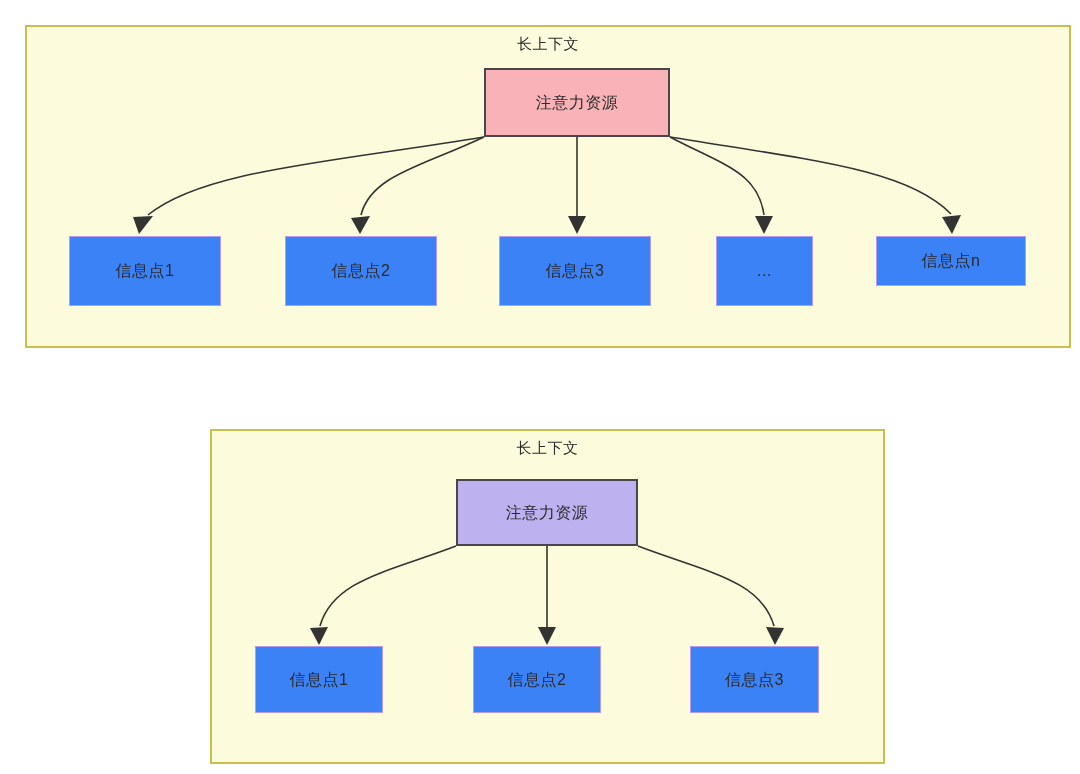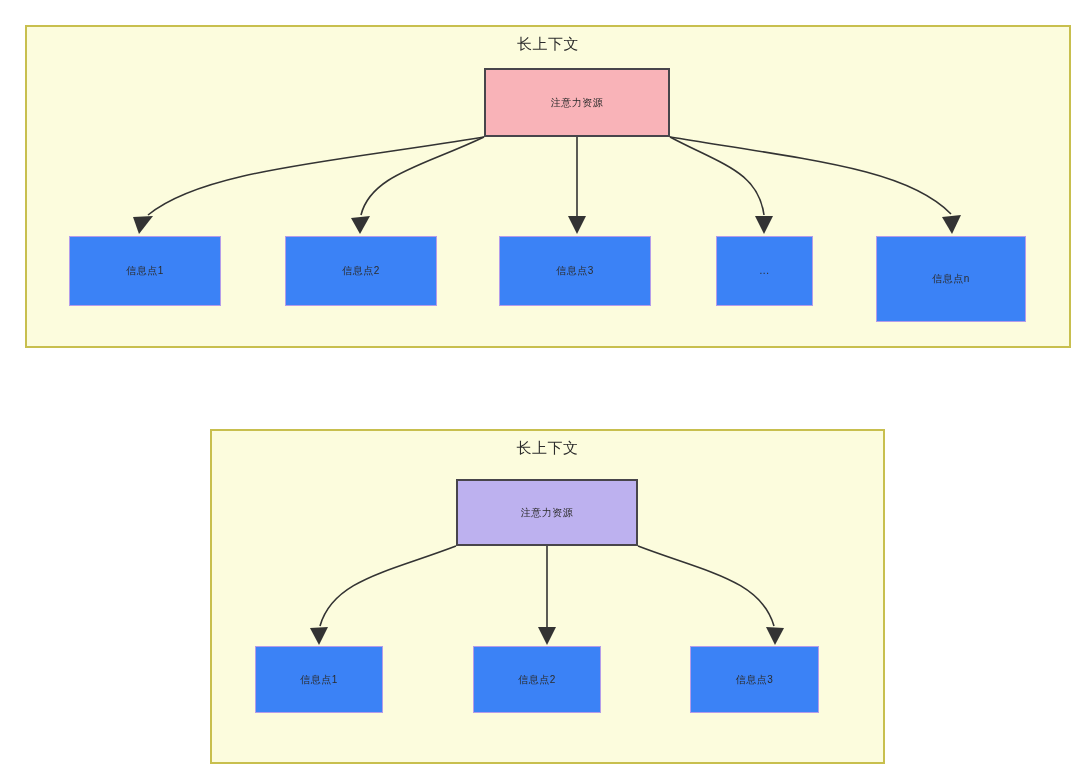--- a/index.html
+++ b/index.html
@@ -47,21 +47,21 @@
     font-size: 15px;
     color: #2b2b2b;
     letter-spacing: 0.5px;
   }
   .node {
     position: absolute;
     box-sizing: border-box;
     display: flex;
     align-items: center;
     justify-content: center;
-    font-size: 10px;
+    font-size: 16px;
     color: #2b2b2b;
     letter-spacing: 0.5px;
     line-height: 1;
   }
   .node-attention-red {
     background: #f9b3b8;
     border: 2px solid #48454b;
   }
   .node-attention-purple {
     background: #bdb1ef;
@@ -147,21 +147,21 @@
   </div>
 
   <div class="node node-info" style="left:496px; top:236px; width:152px; height:70px;">
     <span>信息点3</span>
   </div>
 
   <div class="node node-info" style="left:713px; top:236px; width:97px; height:70px;">
     <span>...</span>
   </div>
 
-  <div class="node node-info" style="left:873px; top:236px; width:150px; height:86px;justify-content:center;">
+  <div class="node node-info" style="left:873px; top:236px; width:150px; height:50px;justify-content:center;">
     <span>信息点n</span>
   </div>
 
   <div class="node node-attention-purple" style="left:453px; top:479px; width:182px; height:67px;">
     <span>注意力资源</span>
   </div>
 
   <div class="node node-info" style="left:252px; top:646px; width:128px; height:67px;">
     <span>信息点1</span>
   </div>

